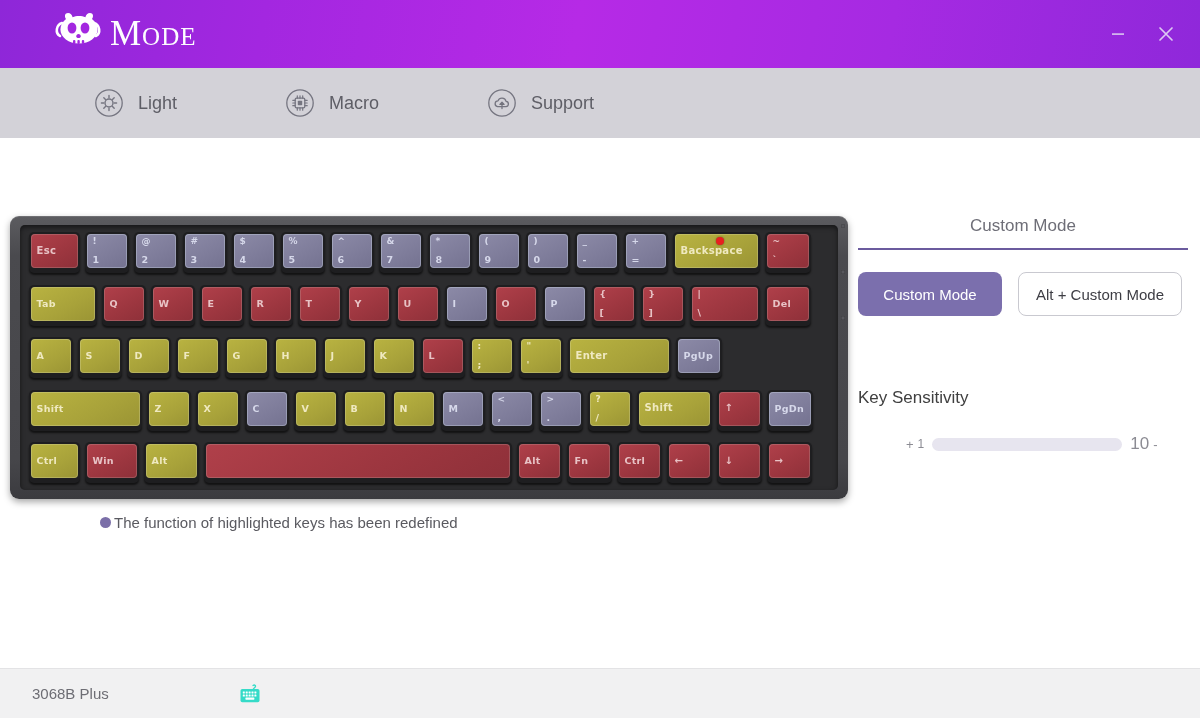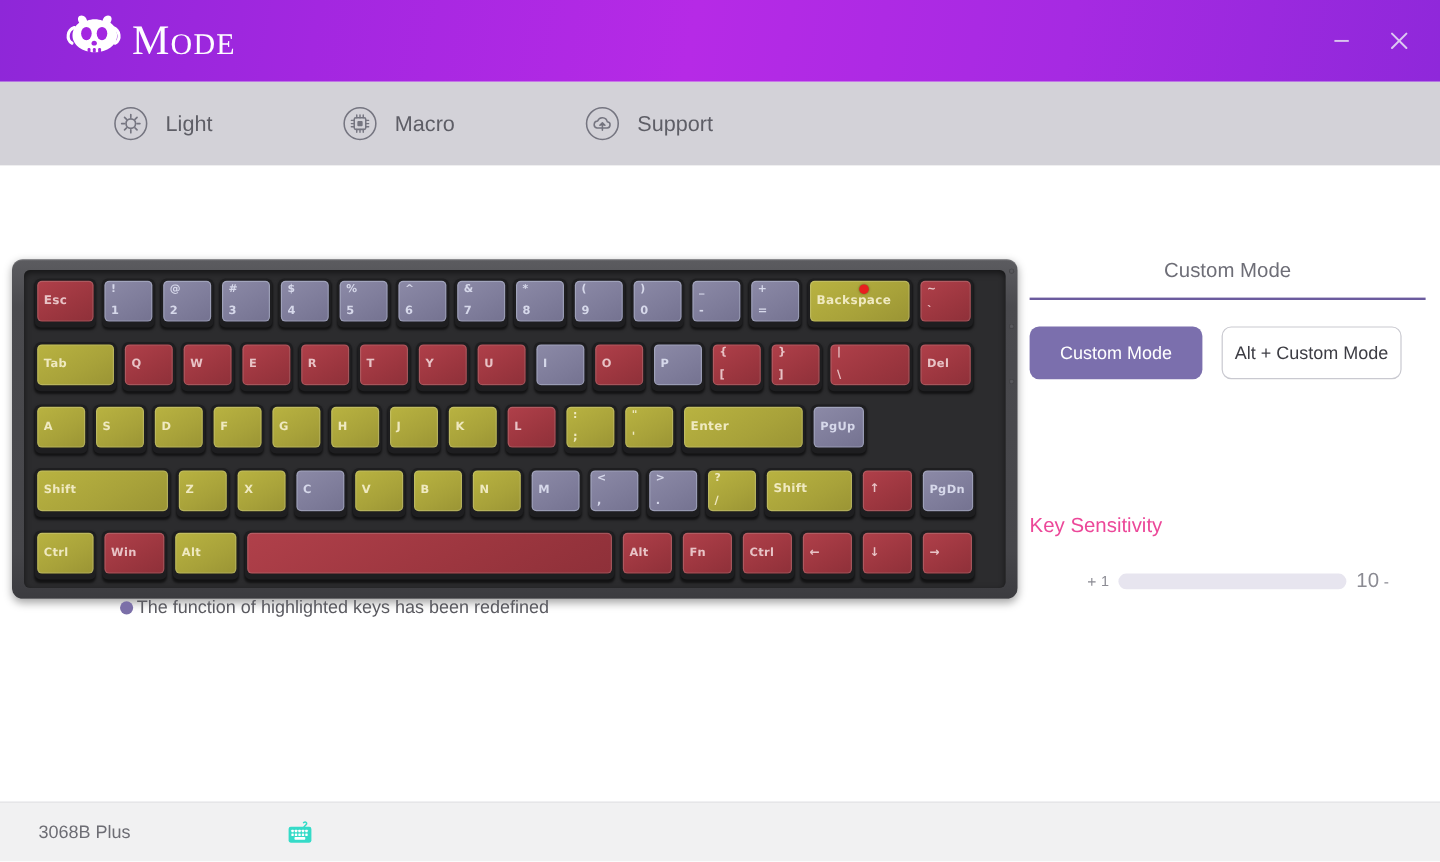--- a/index.html
+++ b/index.html
@@ -165,21 +165,21 @@
   .kb-side {
     position: absolute; right: -1px; top: 8px;
     width: 8px; height: 96px;
     display: flex; flex-direction: column; justify-content: space-between;
   }
   .kb-screw { width: 4px; height: 4px; border-radius: 50%; background: #5a5a5f; box-shadow: inset 0 0 1px #222; }
 
   
   .legend {
     position: absolute;
-    left: 100px; top: 360px;
+    left: 100px; top: 376px;
     display: flex; align-items: center;
     font-size: 15px; color: #5a5a60;
   }
   .legend-dot {
     width: 11px; height: 11px; border-radius: 50%;
     background: #7b6fa8; margin-right: 3px; flex: 0 0 11px;
   }
 
   
   .panel {
@@ -205,29 +205,29 @@
     display: flex; align-items: center; justify-content: center;
     font-size: 15px;
     cursor: pointer;
   }
   .mode-btn.primary {
     width: 144px;
     background: #7b6fad;
     color: #ffffff;
   }
   .mode-btn.ghost {
-    width: 150px;
+    width: 164px;
     background: #ffffff;
     color: #3d3d44;
     border: 1px solid #c9c9d0;
   }
   .sens-title {
-    margin-top: 112px;
+    margin-top: 72px;
     font-size: 17px;
-    color: #ec4899;
+    color: #404040;
   }
   .sens-row {
     display: flex; align-items: center;
     margin-top: 26px;
     padding-left: 48px;
   }
   .sens-sign { font-size: 13px; color: #8b8b93; }
   .sens-val  { font-size: 12px; color: #8b8b93; margin: 0 8px 0 4px; }
   .sens-val.r { margin: 0 4px 0 8px; font-size: 17px; }
   .sens-track {

